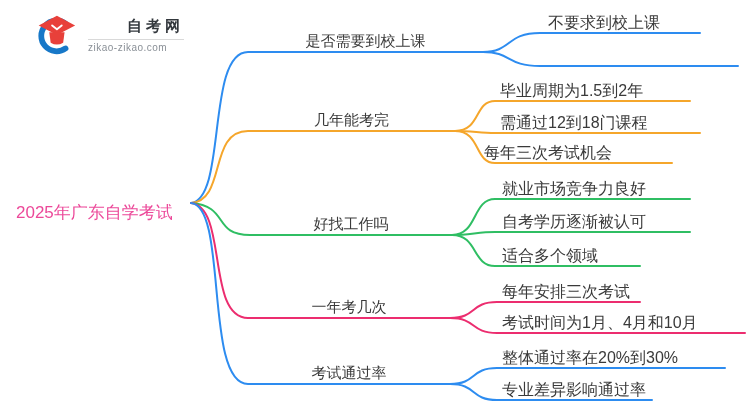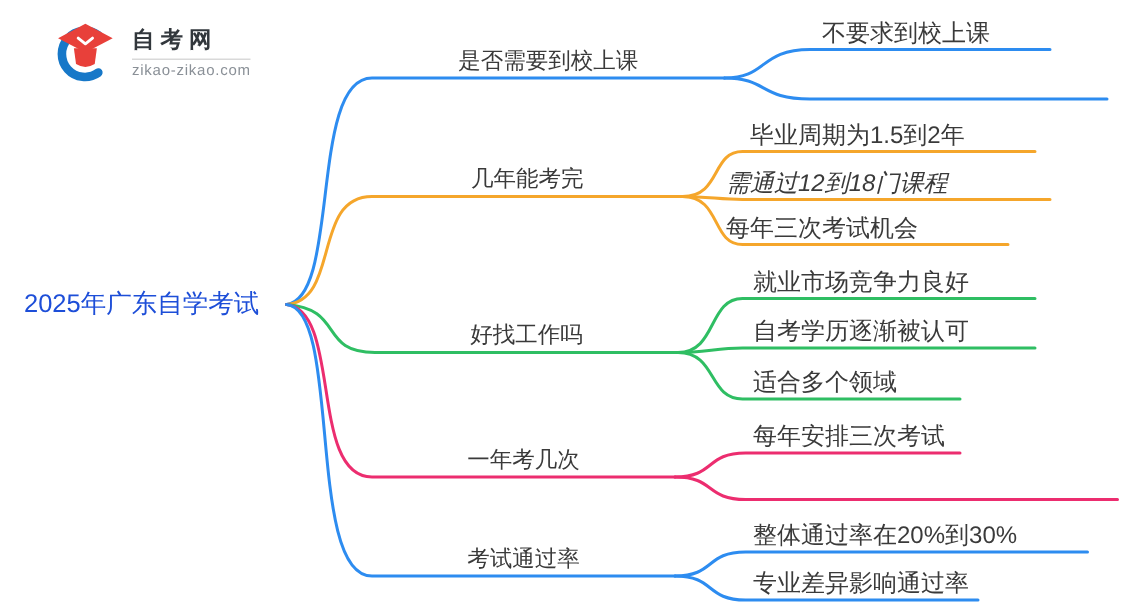--- a/index.html
+++ b/index.html
@@ -3,27 +3,27 @@
 <meta charset="utf-8">
 <style>
   html,body{margin:0;padding:0;background:#ffffff;}
   .stage{
     position:relative;width:750px;height:410px;background:#ffffff;overflow:hidden;
     font-family:"Liberation Sans","DejaVu Sans",sans-serif;
   }
   svg.connectors{position:absolute;left:0;top:0;width:750px;height:410px;}
   svg.connectors path{fill:none;stroke-width:2;stroke-linecap:round;}
   .node{position:absolute;color:#3a3a3a;white-space:nowrap;line-height:19px;}
-  .root-label{font-size:17px;color:#1d4ed8;letter-spacing:0;}
+  .root-label{font-size:17px;color:#ec4899;letter-spacing:0;margin-top:10px;}
   .branch-label{font-size:15px;text-align:center;}
   .leaf-label{font-size:16px;}
   
   .logo{position:absolute;left:32px;top:12px;display:flex;align-items:center;gap:10px;}
   .logo-text{display:flex;flex-direction:column;}
-  .logo-title{font-size:15px;font-weight:bold;color:#32373c;letter-spacing:4px;}
+  .logo-title{font-size:15px;font-weight:bold;color:#32373c;letter-spacing:4px;margin-left:39px;}
   .logo-divider{height:1px;background:#d9d9d9;margin:3px 0 2px 0;width:100%;}
   .logo-tagline{font-size:10px;color:#8a9097;letter-spacing:0.5px;}
 </style>
 </head>
 <body>
 
 <div class="stage">
 
   <svg class="connectors" viewBox="0 0 750 410">
 
@@ -67,22 +67,23 @@
   <div class="node root-label" style="left:16px;top:193px;">2025年广东自学考试</div>
 
   <div class="node branch-label" style="left:248px;top:31px;width:235px;">是否需要到校上课</div>
   <div class="node branch-label" style="left:250px;top:214px;width:202px;">好找工作吗</div>
   <div class="node branch-label" style="left:248px;top:110px;width:207px;">几年能考完</div>
   <div class="node branch-label" style="left:248px;top:297px;width:202px;">一年考几次</div>
   <div class="node branch-label" style="left:248px;top:363px;width:202px;">考试通过率</div>
 
   <div class="node leaf-label" style="left:548px;top:13px;">不要求到校上课</div>
   <div class="node leaf-label" style="left:500px;top:81px;">毕业周期为1.5到2年</div>
-  <div class="node leaf-label" style="left:484px;top:113px;font-style:italic;">需通过12到18门课程</div>
+  <div class="node leaf-label" style="left:500px;top:113px;">需通过12到18门课程</div>
   <div class="node leaf-label" style="left:484px;top:143px;">每年三次考试机会</div>
   <div class="node leaf-label" style="left:502px;top:179px;">就业市场竞争力良好</div>
   <div class="node leaf-label" style="left:502px;top:212px;">自考学历逐渐被认可</div>
   <div class="node leaf-label" style="left:502px;top:246px;">适合多个领域</div>
   <div class="node leaf-label" style="left:502px;top:282px;">每年安排三次考试</div>
+  <div class="node leaf-label" style="left:502px;top:313px;">考试时间为1月、4月和10月</div>
   <div class="node leaf-label" style="left:502px;top:348px;">整体通过率在20%到30%</div>
   <div class="node leaf-label" style="left:502px;top:380px;">专业差异影响通过率</div>
 
 </div>
 
 </body></html>

